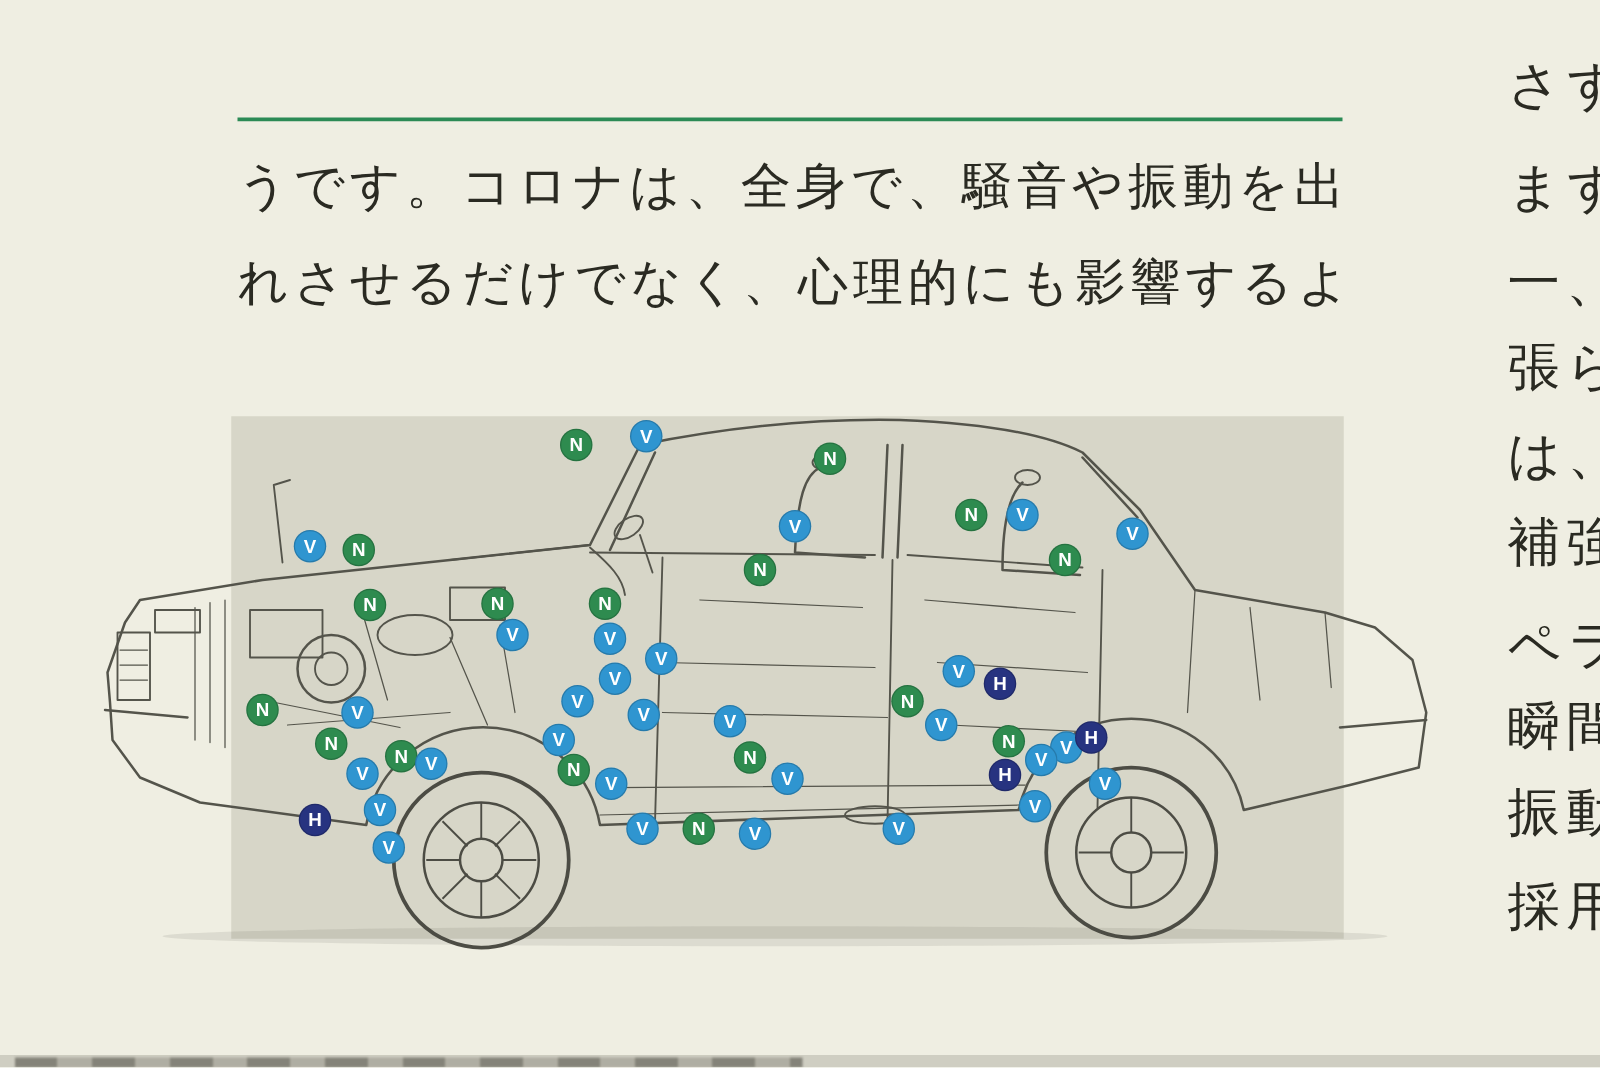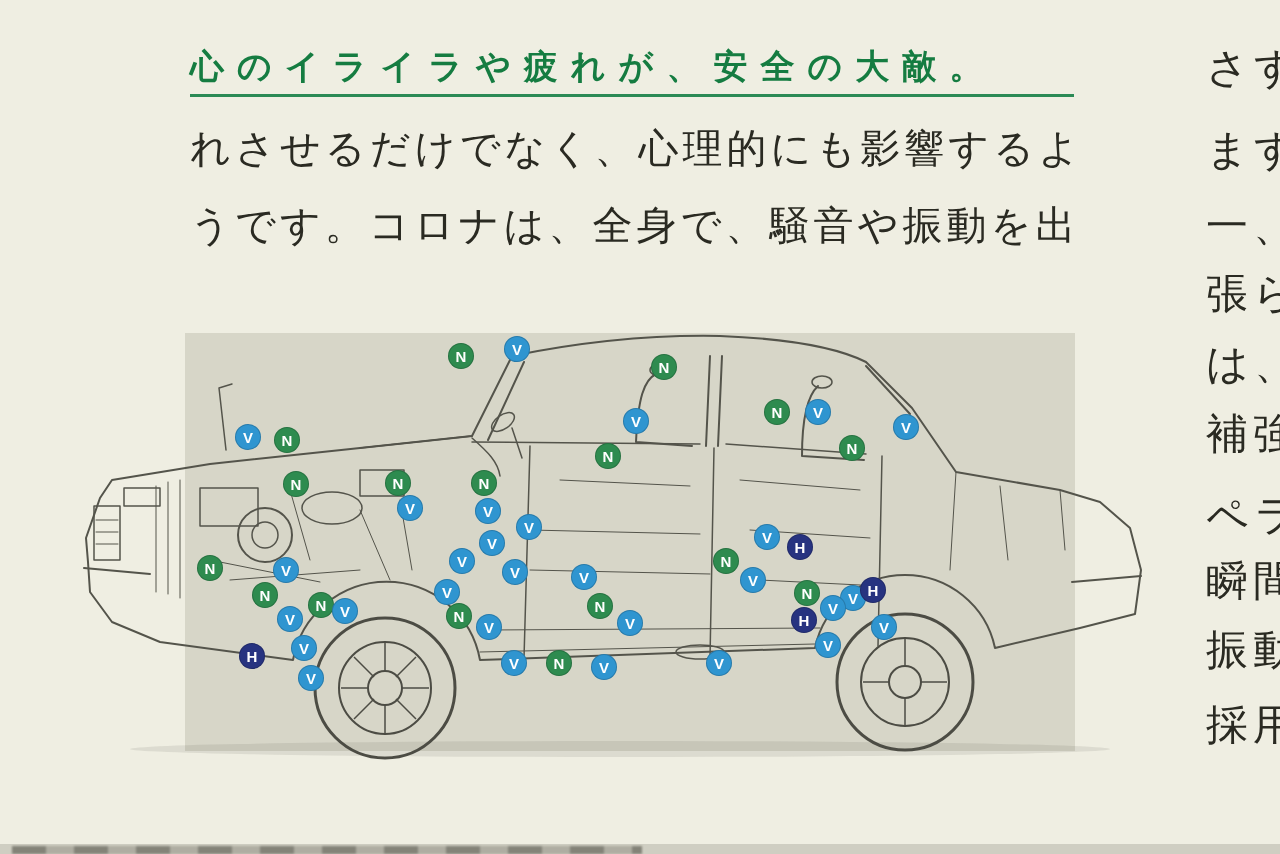--- a/index.html
+++ b/index.html
@@ -52,26 +52,25 @@
     position:absolute; left:12px; top:2px; width:630px; height:8px;
     background:repeating-linear-gradient(90deg,#6b6a60 0 34px,#a5a398 34px 62px);
     opacity:.75; filter:blur(1px);
   }
 </style>
 </head>
 <body>
 
 <div class="page">
 
-  <div class="headline">心のイライラや疲れが、安全の大敵。</div>
   <div class="headline-underline"></div>
 
   <div class="body-text">
+    <div>うです。コロナは、全身で、騒音や振動を出</div>
     <div>れさせるだけでなく、心理的にも影響するよ</div>
-    <div>うです。コロナは、全身で、騒音や振動を出</div>
   </div>
 
   <div class="panel"></div>
 
   <svg class="car-svg" viewBox="0 0 1100 430" aria-hidden="true">
     <ellipse cx="560" cy="419" rx="490" ry="8" fill="rgba(60,60,50,0.10)"></ellipse>
     <g stroke="#54544b" stroke-width="2" fill="none" stroke-linejoin="round" stroke-linecap="round">
 
       <path d="M28 232 L26 208 40 168 52 150 150 134 300 118 412 106 452 26 Q560 4 660 6 Q762 10 806 32 L852 78 896 142 1000 160 1040 172 1070 198 1081 240 1075 284 1020 298 935 318 A92 92 0 0 0 755 318 L420 330 A95 95 0 0 0 233 330 L100 312 52 292 30 262 Z"></path>
 

